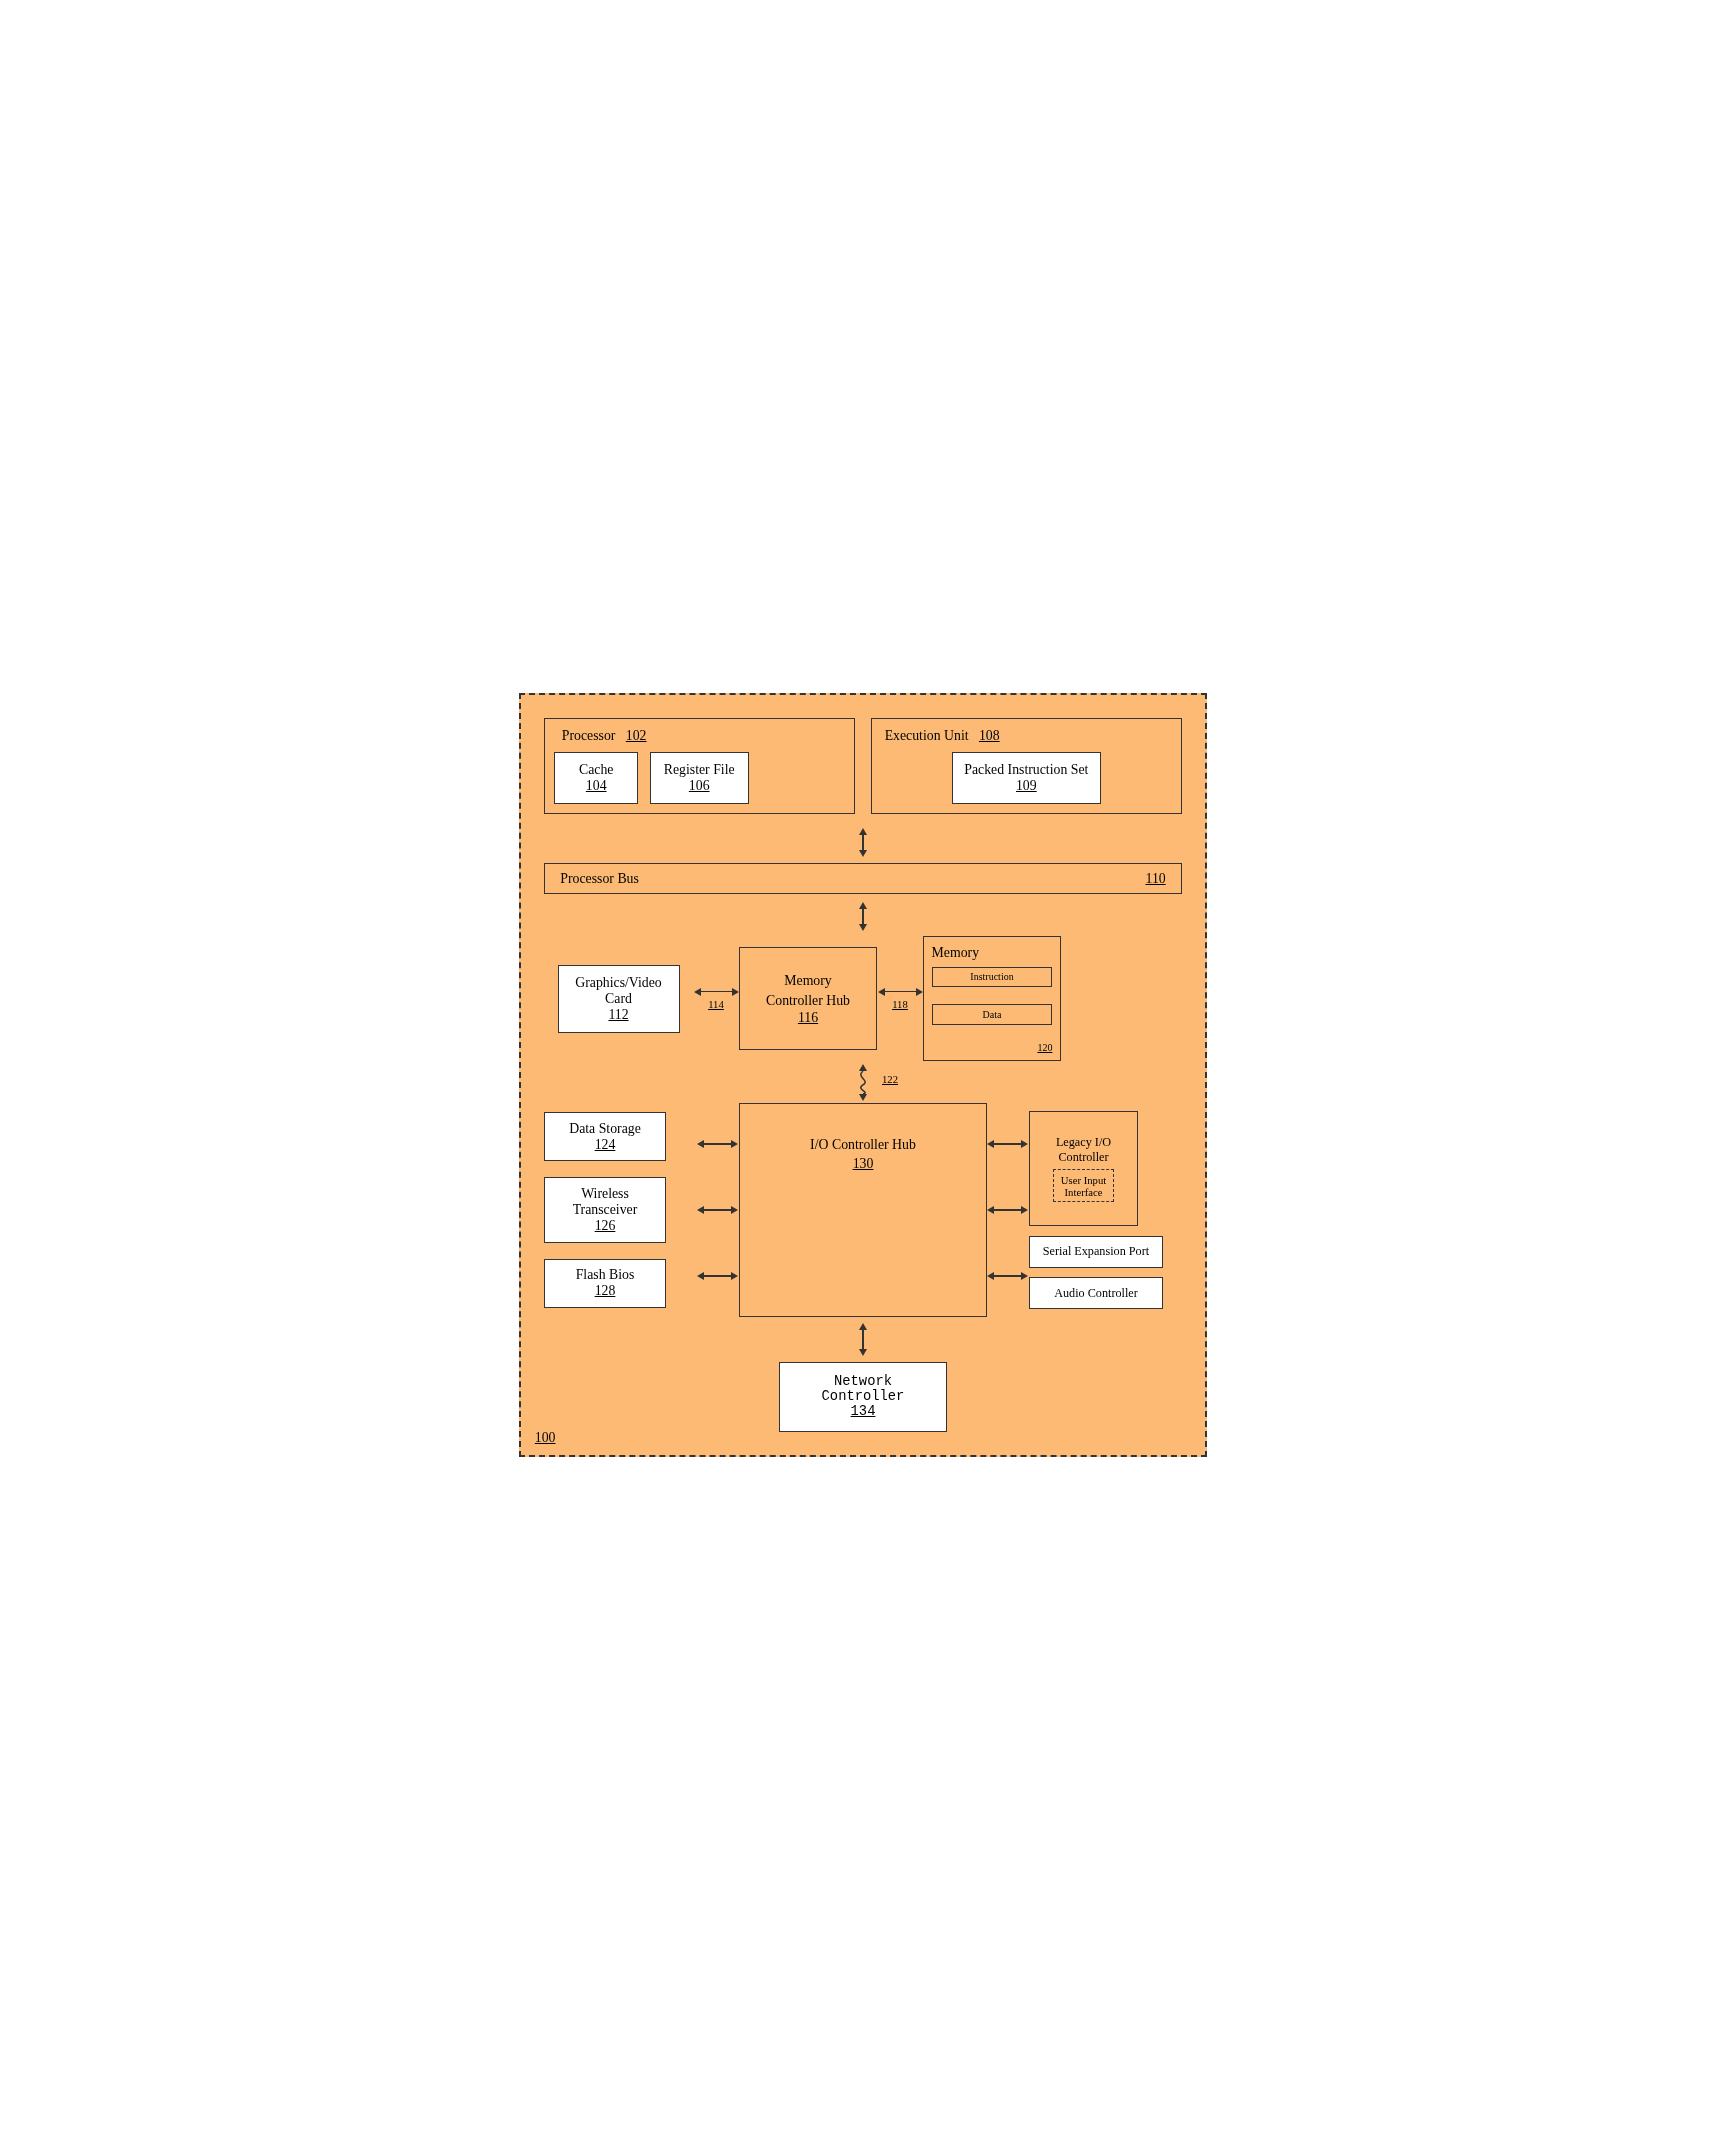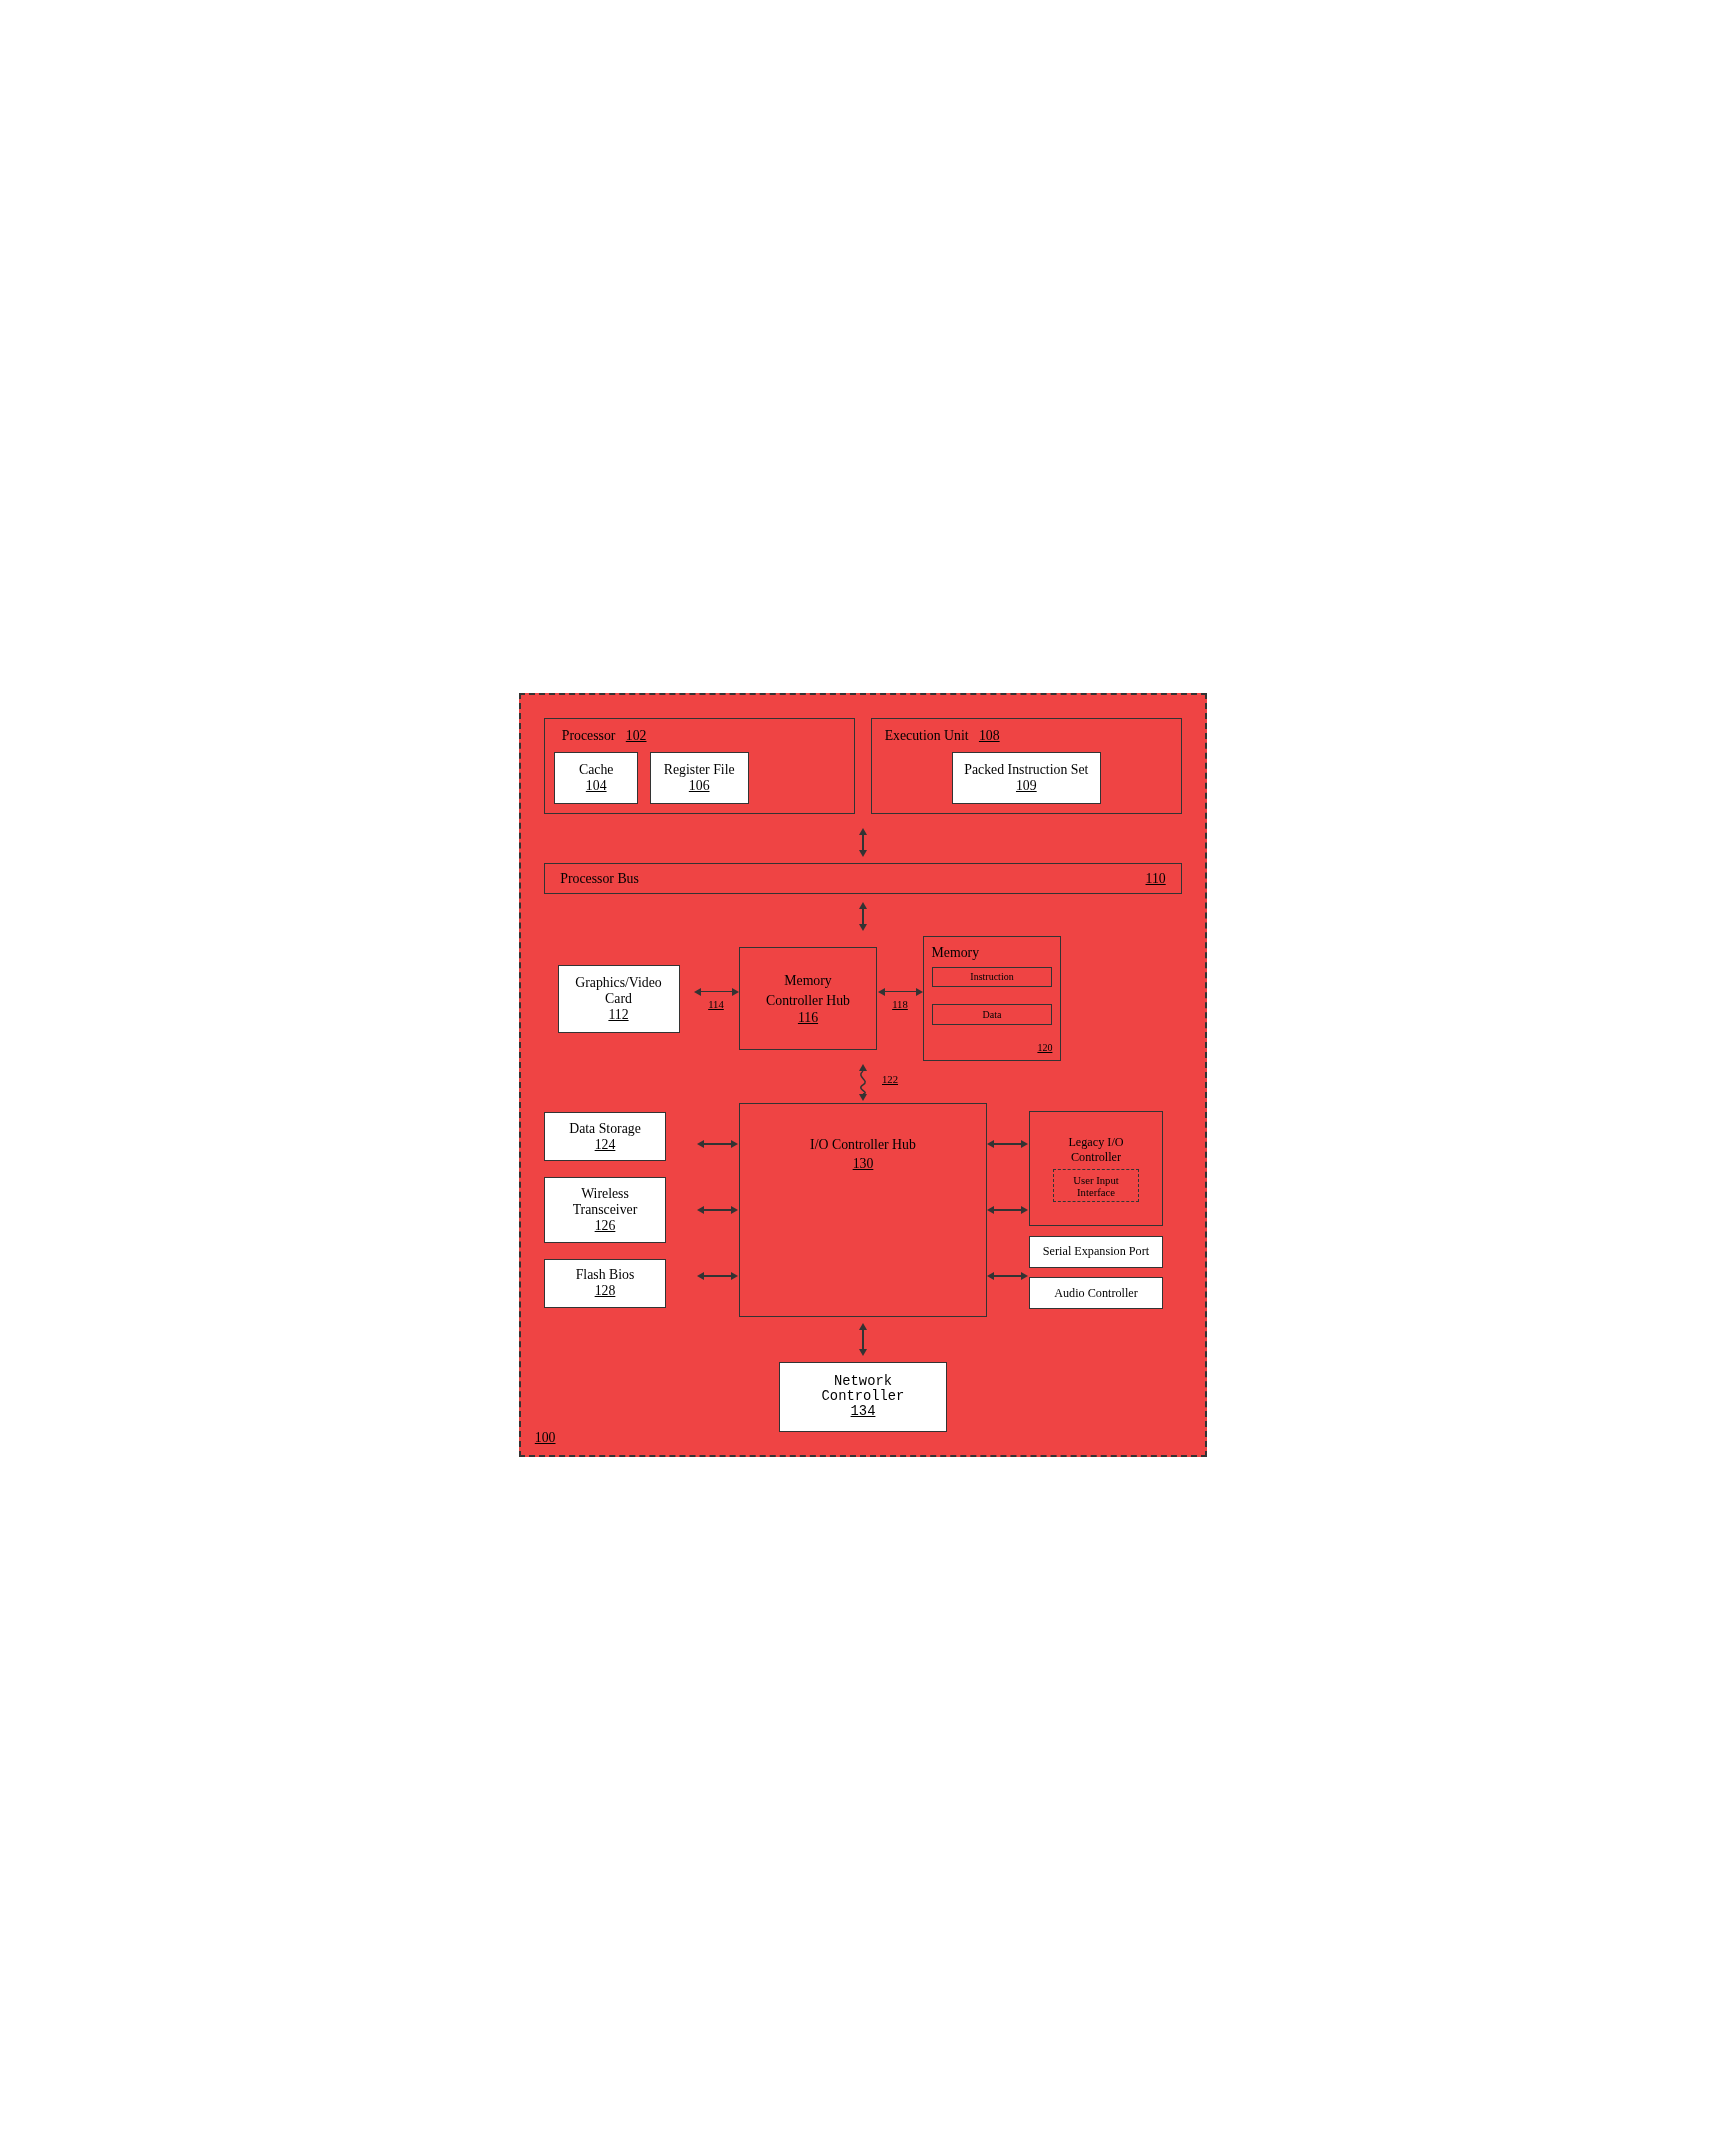--- a/index.html
+++ b/index.html
@@ -16,21 +16,21 @@
     .page-wrapper {
       width: 688px;
       background: #fff;
     }
 
     
     .outer-container {
       border: 2.3px dashed #333;
       padding: 23px 23px 23px 23px;
       position: relative;
-      background: #ef4444;
+      background: #fdba74;
     }
 
     .outer-label {
       position: absolute;
       bottom: 9.2px;
       left: 13.8px;
       font-size: 13.8px;
     }
 
     .outer-label span {
@@ -192,21 +192,21 @@
       padding: 31px 15.3px;
       text-align: center;
       width: 138px;
       flex: 1;
     }
 
     
     .legacy-outer {
       border: 1.5px solid #333;
       padding: 23px;
-      width: 134px;
+      width: 109px;
     }
 
     .legacy-title {
       font-size: 11.5px;
       margin-bottom: 3.8px;
       text-align: center;
     }
 
     .legacy-inner-dashed {
       border: 1.5px dashed #333;

